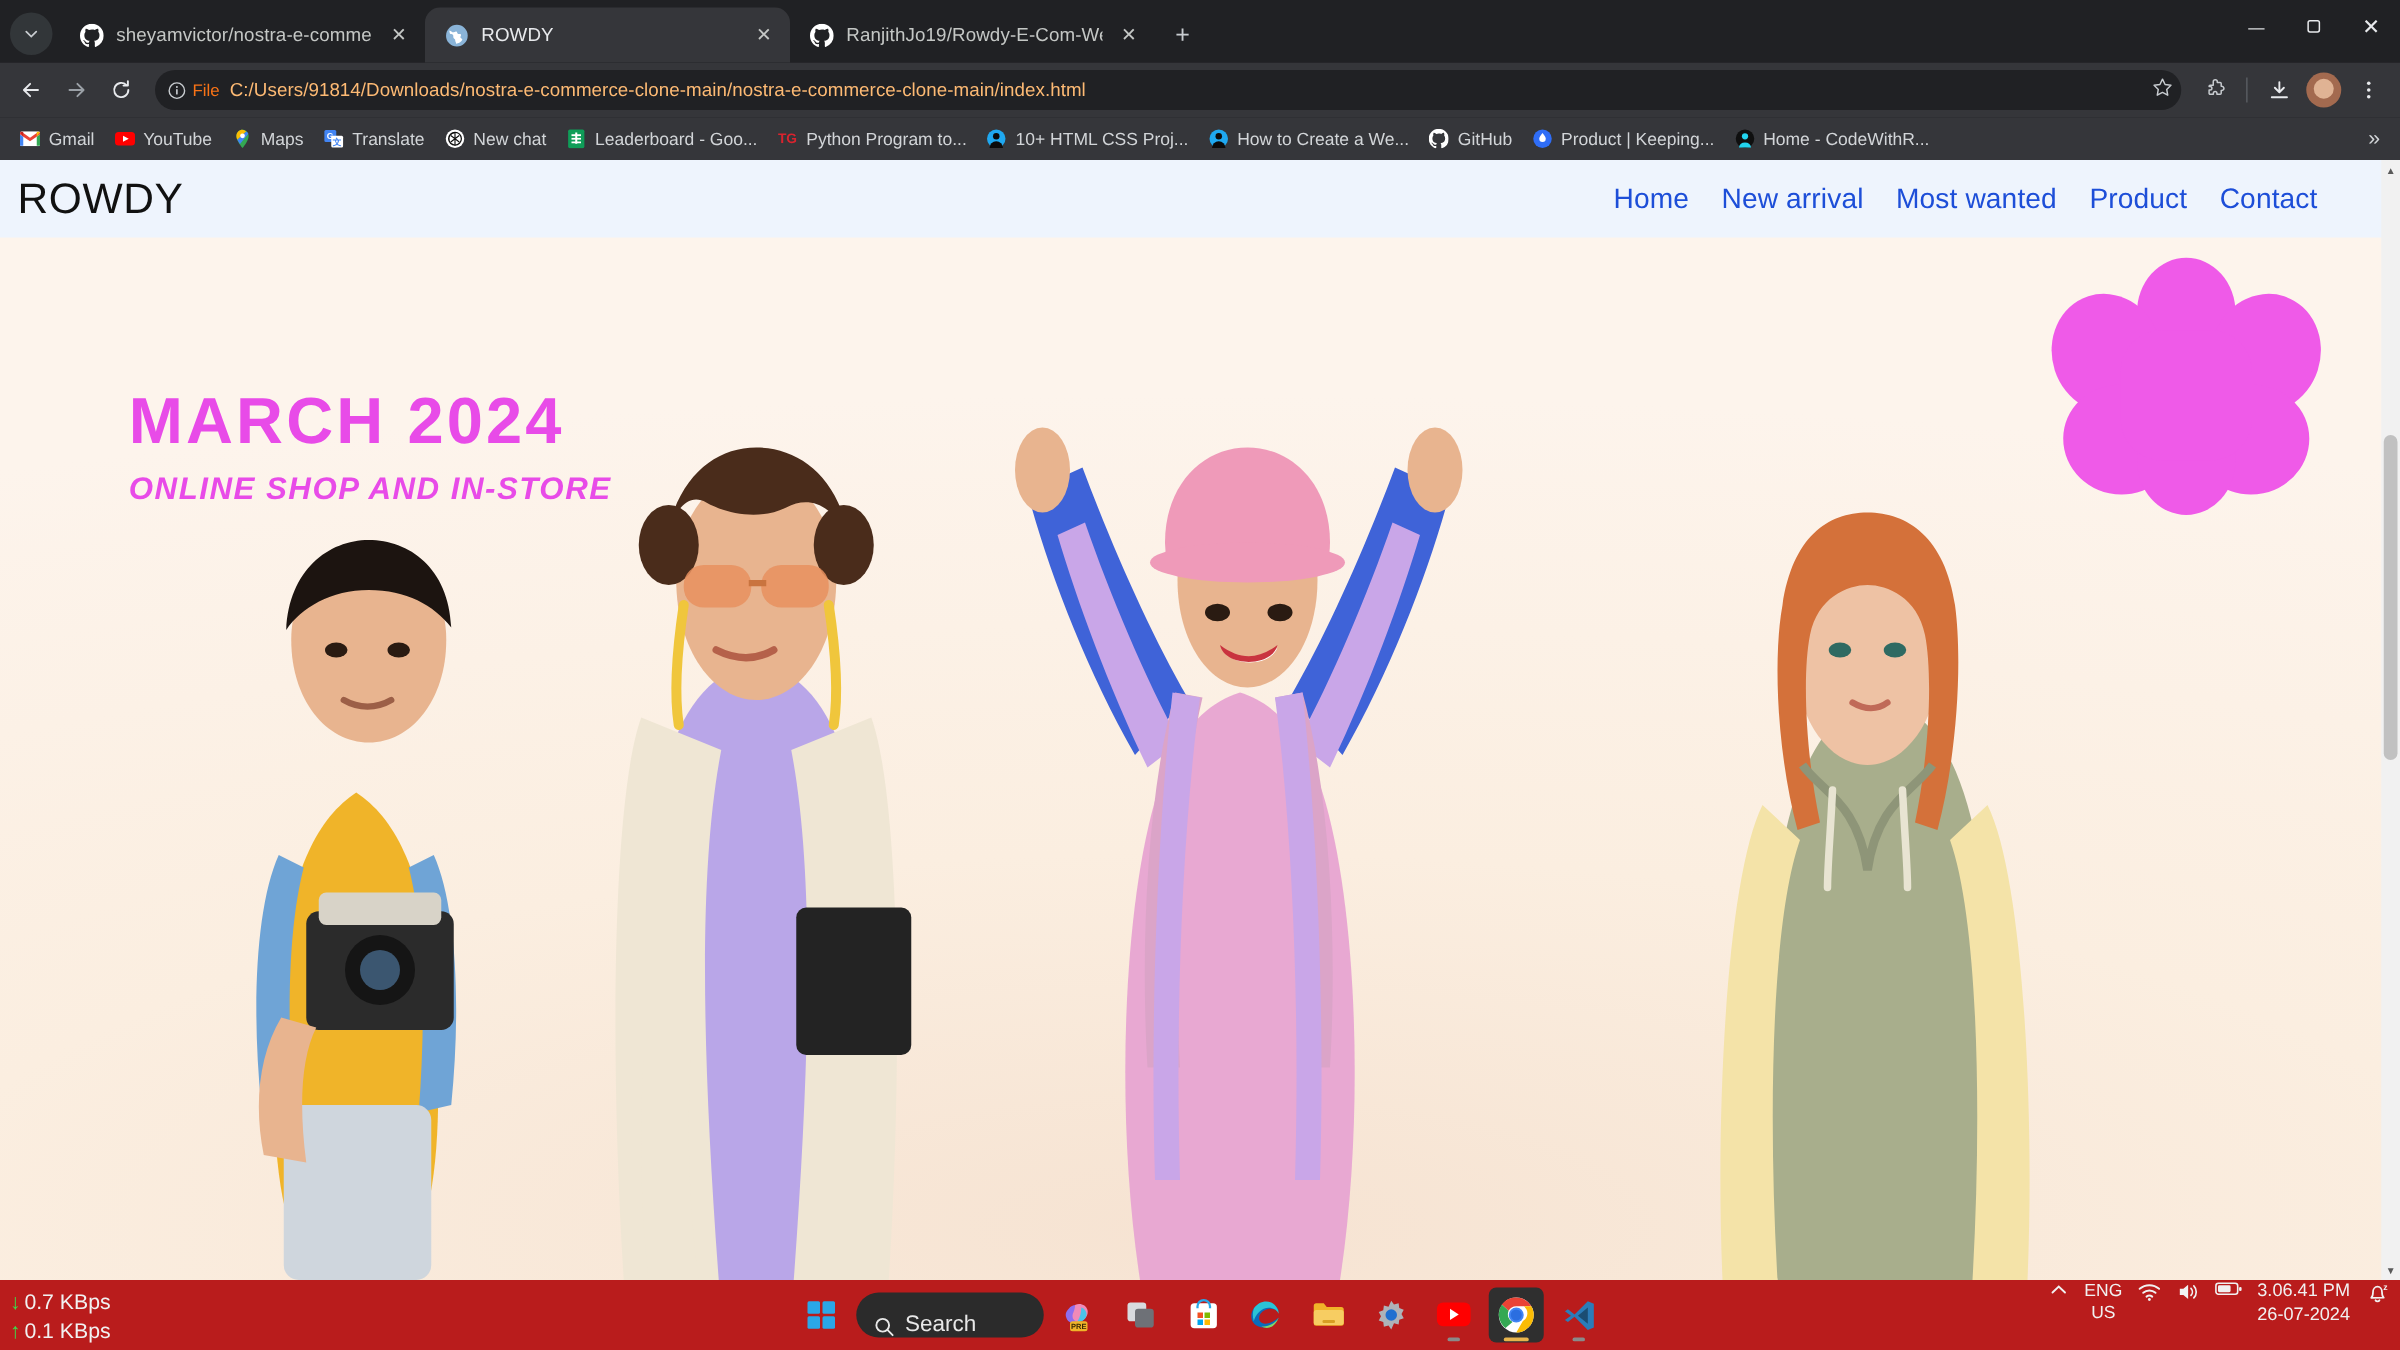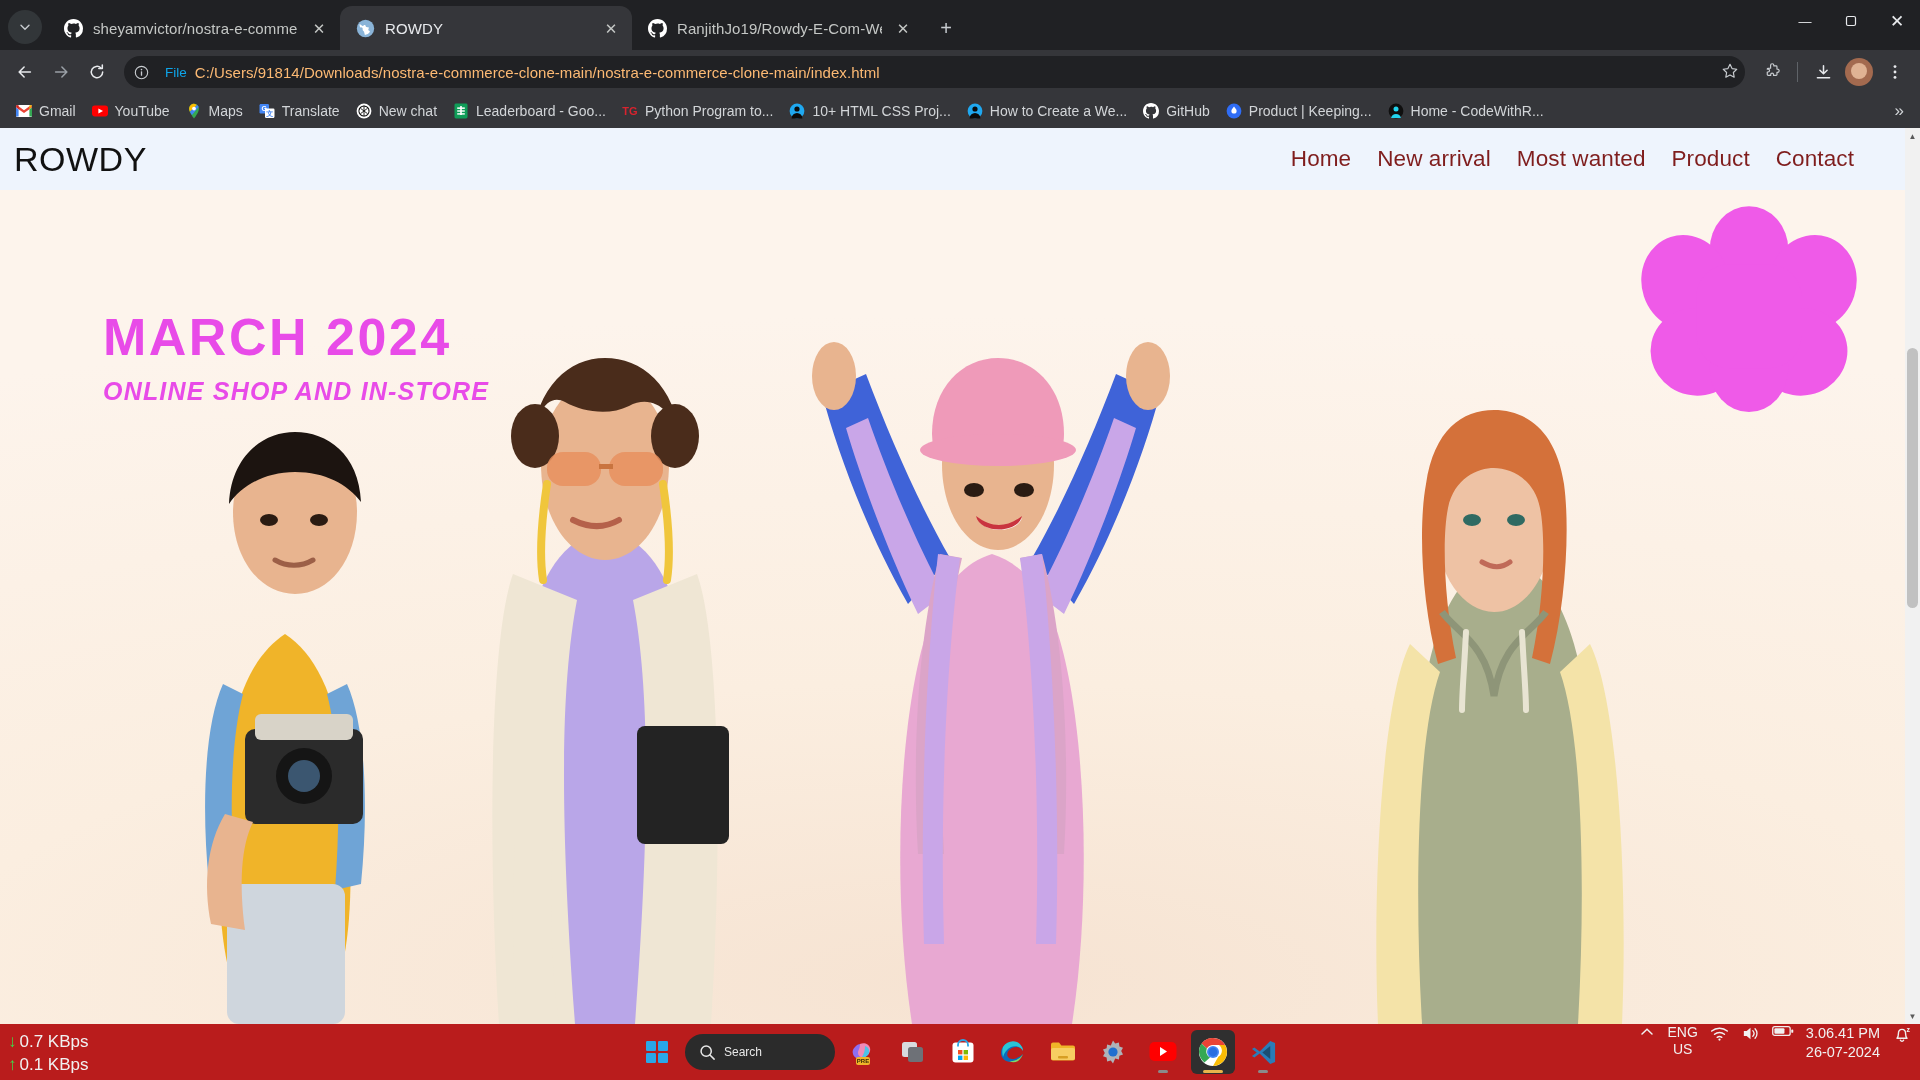--- a/index.html
+++ b/index.html
@@ -68,22 +68,22 @@
     display: flex; align-items: center; justify-content: center;
     color: #c8ccd0; flex: 0 0 auto;
   }
   .omnibox {
     flex: 1 1 auto; height: 32px; margin: 0 8px;
     background: #202124; border-radius: 16px;
     display: flex; align-items: center; padding: 0 6px 0 10px;
     color: #e8eaed; font-size: 15px; gap: 8px; min-width: 0;
   }
   .omnibox .file-chip {
-    display: flex; align-items: center; gap: 16px;
-    color: #0ea5e9; font-size: 13.5px; flex: 0 0 auto;
+    display: flex; align-items: center; gap: 5px;
+    color: #f97316; font-size: 13.5px; flex: 0 0 auto;
   }
   .omnibox .url {
     flex: 1 1 auto; white-space: nowrap; overflow: hidden;
     font-size: 15px; color: #fdba74; letter-spacing: .05px;
   }
   .omnibox .star { margin-left: auto; color: #c8ccd0; flex: 0 0 auto; }
   .tb-divider { width: 1px; height: 20px; background: #5f6368; margin: 0 6px; }
   .avatar-btn {
     width: 28px; height: 28px; border-radius: 14px; overflow: hidden;
     background: #a36a4f; flex: 0 0 auto; position: relative;
@@ -126,21 +126,21 @@
   }
   .brand {
     font-size: 34px; font-weight: 400; color: #111;
     letter-spacing: .5px; font-family: "Liberation Sans", sans-serif;
   }
   .nav-links {
     margin-left: auto; display: flex; align-items: center; gap: 26px;
     padding-right: 52px;
   }
   .nav-links a {
-    color: #7f1d1d; font-size: 22.5px; text-decoration: none;
+    color: #1d4ed8; font-size: 22.5px; text-decoration: none;
     white-space: nowrap; letter-spacing: .1px;
   }
 
   .hero {
     position: relative; width: 1920px; height: 834px;
     background:
       radial-gradient(ellipse 120% 80% at 50% 95%, #f6e3d2 0%, #fbeee0 45%, #fdf4ec 100%);
     overflow: hidden;
   }
   .hero-text { position: absolute; left: 103px; top: 79px; z-index: 3; margin-top: 42px; }
@@ -208,22 +208,22 @@
     position: relative; flex: 0 0 auto;
   }
   .tb-app.active { background: #2f2f2f; }
   .tb-app .run-dot {
     position: absolute; bottom: 1px; left: 50%; transform: translateX(-50%);
     width: 10px; height: 3px; border-radius: 2px; background: #8a8a8a;
   }
   .tb-app.active .run-dot { width: 20px; background: #e8b44c; }
   .search-pill {
     height: 36px; min-width: 150px; border-radius: 18px;
-    background: #2b2b2b; display: flex; align-items: center;
-    gap: 8px; padding: 0 18px 0 14px; color: #e8e8e8; font-size: 12px;
+    background: #2b2b2b; display: flex; align-items: flex-end;
+    gap: 8px; padding: 0 18px 0 14px; color: #e8e8e8; font-size: 18px;
   }
   .tray {
     position: absolute; right: 8px; display: flex;
     align-items: flex-start; gap: 12px; color: #f1f1f1; height: 56px;
   }
   .tray .lang { text-align: center; font-size: 14px; line-height: 17px; }
   .tray .clock { text-align: right; font-size: 14.5px; line-height: 19px; }
   .tray .tico { display: flex; align-items: center; justify-content: center; }
 </style>
 </head>

